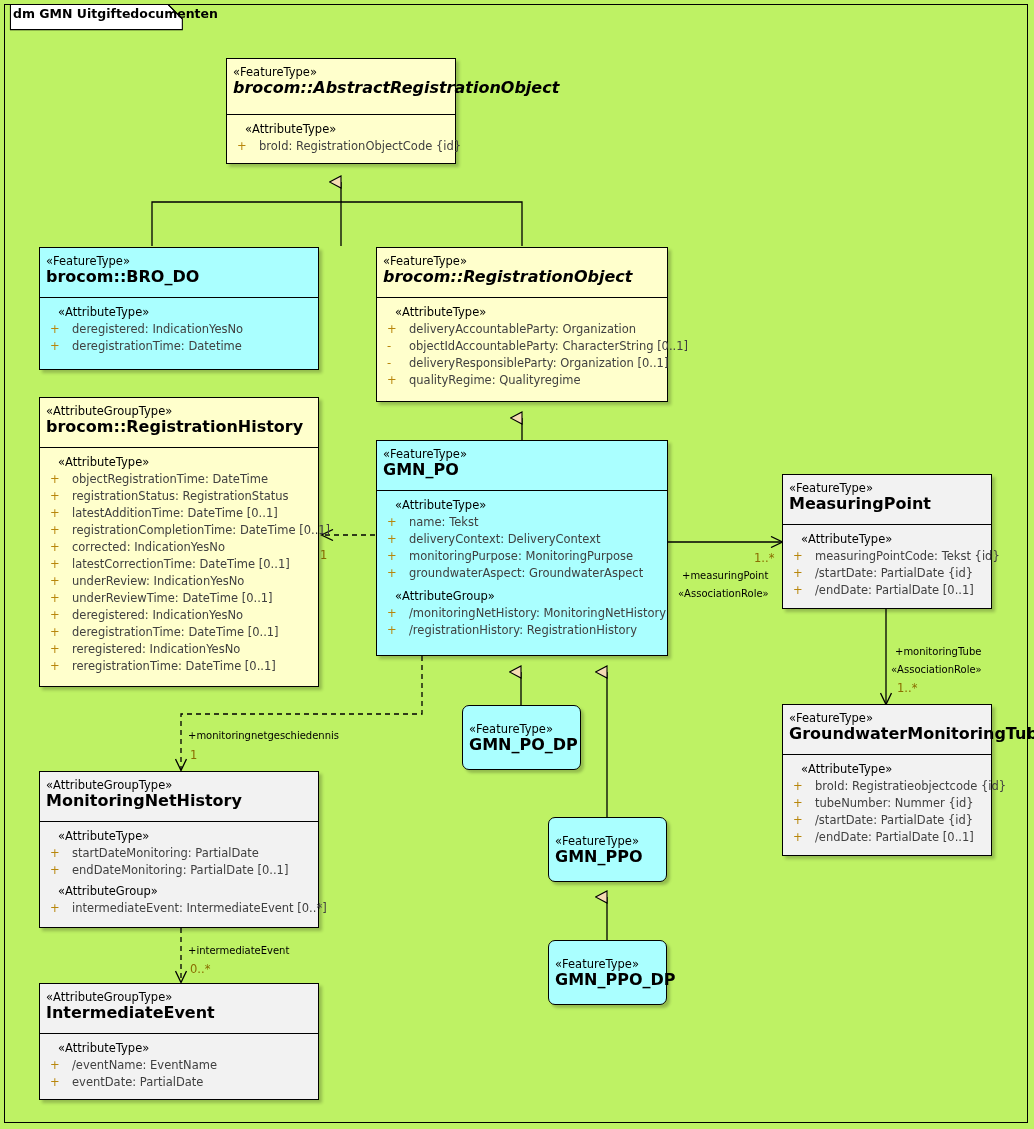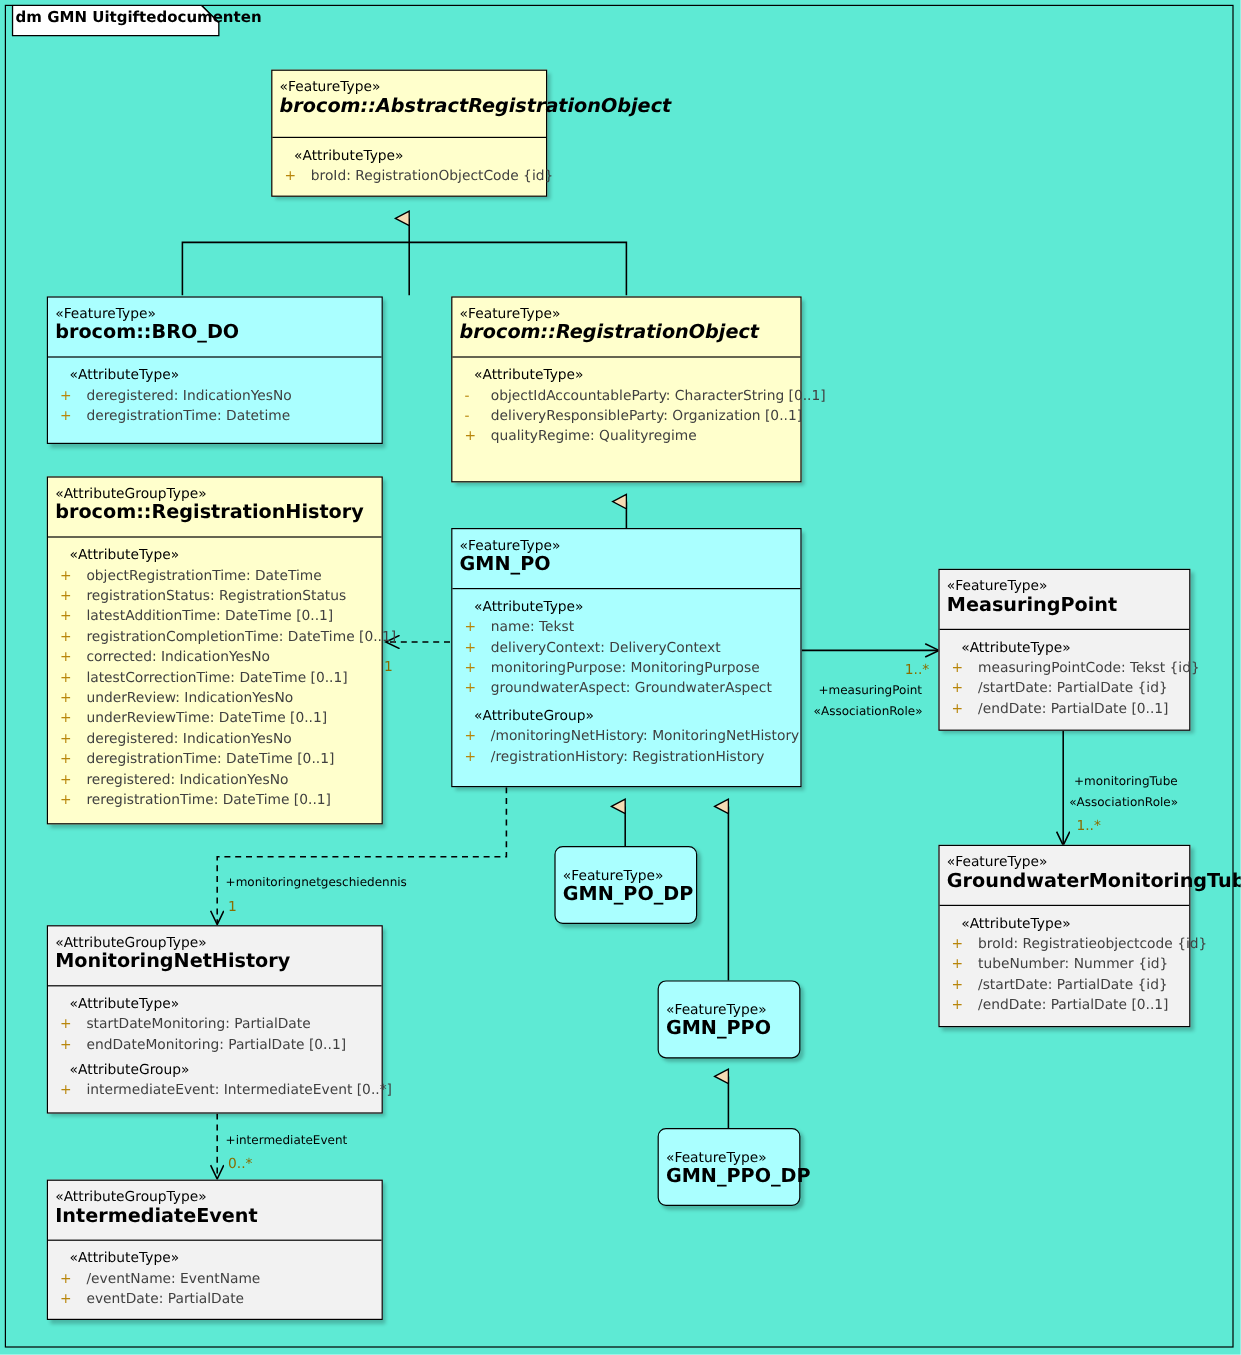--- a/index.html
+++ b/index.html
@@ -1,21 +1,21 @@
 <!DOCTYPE html>
 <html><head>
 <meta charset="utf-8">
 <style>
   html, body { margin:0; padding:0; background:#ffffff; }
   body { font-family:"DejaVu Sans","Liberation Sans",sans-serif; }
 
   #canvas {
     position:relative;
     width:1034px; height:1129px;
-    background:#5eead4;
+    background:#bef264;
     overflow:hidden;
   }
 
   
   .frame {
     position:absolute; left:4px; top:4px;
     width:1024px; height:1119px;
     border:1px solid #000;
     box-sizing:border-box;
     background:transparent;
@@ -193,20 +193,21 @@
     </div>
   </div>
 
   <div class="cls fill-yellow" style="left:376px; top:247px; width:292px; height:155px;">
     <div class="hdr" style="height:50px;">
       <div class="stereo">«FeatureType»</div>
       <div class="cname abs">brocom::RegistrationObject</div>
     </div>
     <div class="body">
       <div class="grp">«AttributeType»</div>
+      <div class="attr"><span class="vis">+</span><span>deliveryAccountableParty: Organization</span></div>
       <div class="attr"><span class="vis minus">-</span><span>objectIdAccountableParty: CharacterString [0..1]</span></div>
       <div class="attr"><span class="vis minus">-</span><span>deliveryResponsibleParty: Organization [0..1]</span></div>
       <div class="attr"><span class="vis">+</span><span>qualityRegime: Qualityregime</span></div>
     </div>
   </div>
 
   <div class="cls fill-yellow" style="left:39px; top:397px; width:280px; height:290px;">
     <div class="hdr" style="height:50px;">
       <div class="stereo">«AttributeGroupType»</div>
       <div class="cname">brocom::RegistrationHistory</div>

